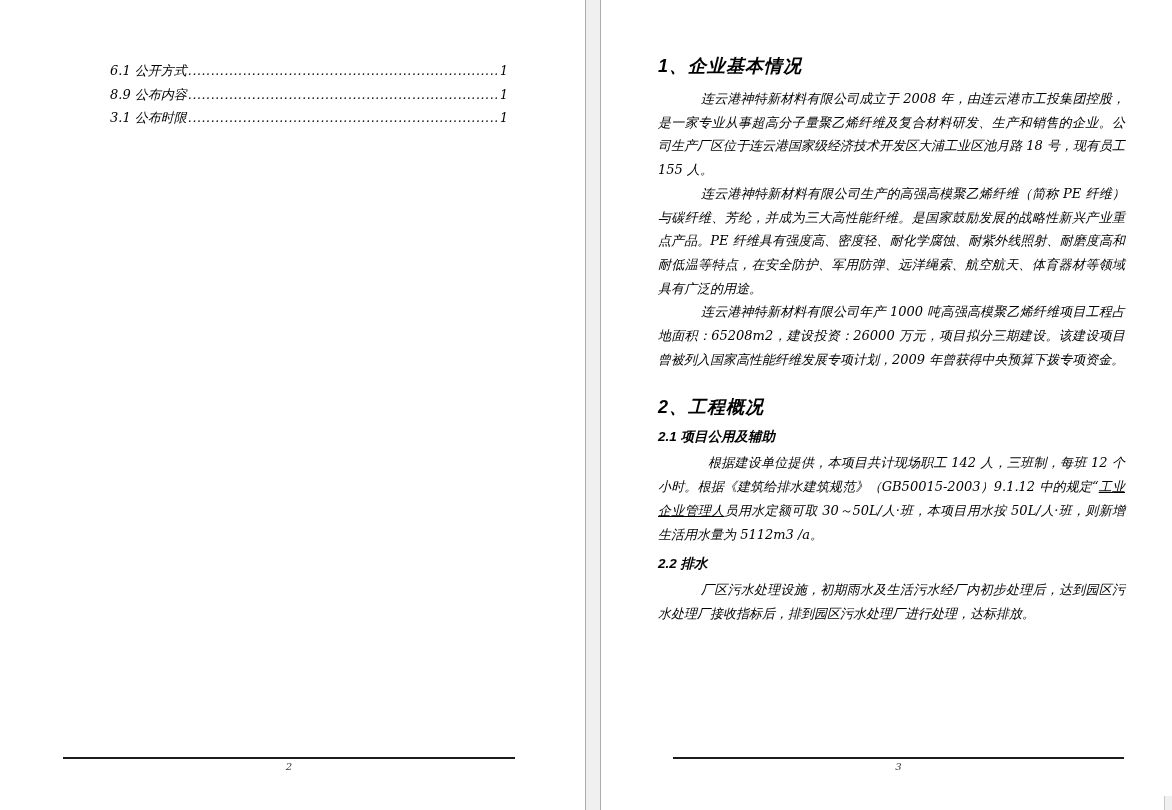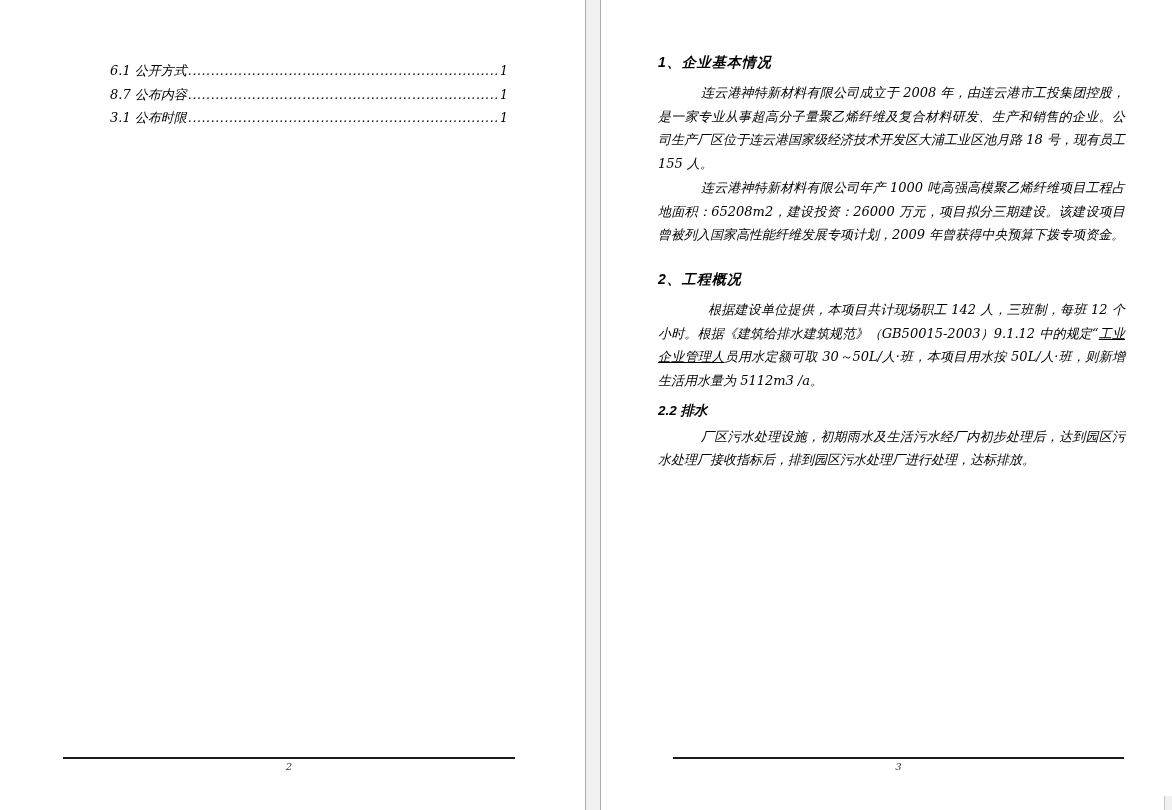--- a/index.html
+++ b/index.html
@@ -68,21 +68,21 @@
   
   .content {
     position: absolute;
     left: 57px;
     top: 54px;
     width: 467px;
   }
   .h-major {
     font-family: "Liberation Sans", "DejaVu Sans", sans-serif;
     font-weight: bold;
-    font-size: 14px;
+    font-size: 18px;
     letter-spacing: 1px;
     margin: 0 0 9px 0;
   }
   .h-major.second { margin-top: 24px; }
   .h-sub {
     font-family: "Liberation Sans", "DejaVu Sans", sans-serif;
     font-weight: bold;
     font-size: 13.5px;
     margin: 9px 0 5px 0;
   }
@@ -113,21 +113,21 @@
 
   <div class="page page-left">
 
     <div class="toc">
       <div class="toc-row">
         <span class="toc-label">6.1 公开方式</span>
         <span class="toc-leader"></span>
         <span class="toc-page">1</span>
       </div>
       <div class="toc-row">
-        <span class="toc-label">8.7 公布内容</span>
+        <span class="toc-label">8.9 公布内容</span>
         <span class="toc-leader"></span>
         <span class="toc-page">1</span>
       </div>
       <div class="toc-row">
         <span class="toc-label">3.1 公布时限</span>
         <span class="toc-leader"></span>
         <span class="toc-page">1</span>
       </div>
     </div>
 
@@ -136,26 +136,28 @@
   </div>
 
   <div class="page page-right">
 
     <div class="content">
 
       <div class="h-major">1、企业基本情况</div>
 
       <p class="body-para">连云港神特新材料有限公司成立于 2008 年，由连云港市工投集团控股，是一家专业从事超高分子量聚乙烯纤维及复合材料研发、生产和销售的企业。公司生产厂区位于连云港国家级经济技术开发区大浦工业区池月路 18 号，现有员工 155 人。</p>
 
+      <p class="body-para">连云港神特新材料有限公司生产的高强高模聚乙烯纤维（简称 PE 纤维）与碳纤维、芳纶，并成为三大高性能纤维。是国家鼓励发展的战略性新兴产业重点产品。PE 纤维具有强度高、密度轻、耐化学腐蚀、耐紫外线照射、耐磨度高和耐低温等特点，在安全防护、军用防弹、远洋绳索、航空航天、体育器材等领域具有广泛的用途。</p>
 
       <p class="body-para">连云港神特新材料有限公司年产 1000 吨高强高模聚乙烯纤维项目工程占地面积：65208m2，建设投资：26000 万元，项目拟分三期建设。该建设项目曾被列入国家高性能纤维发展专项计划，2009 年曾获得中央预算下拨专项资金。</p>
 
 
       <div class="h-major second">2、工程概况</div>
 
+      <div class="h-sub">2.1 项目公用及辅助</div>
 
       <p class="body-para indent-lg"><span>根据建设单位提供，本项目共计现场职工 142 人，三班制，每班 12 个小时。根据《建筑给排水建筑规范》（GB50015-2003）9.1.12 中的规定“</span><span class="underlined">工业企业管理人</span><span>员用水定额可取 30～50L/人·班，本项目用水按 50L/人·班，则新增生活用水量为 5112m3 /a。</span></p>
 
       <div class="h-sub">2.2 排水</div>
 
       <p class="body-para">厂区污水处理设施，初期雨水及生活污水经厂内初步处理后，达到园区污水处理厂接收指标后，排到园区污水处理厂进行处理，达标排放。</p>
 
     </div>
 
     <div class="footer-rule"></div>

